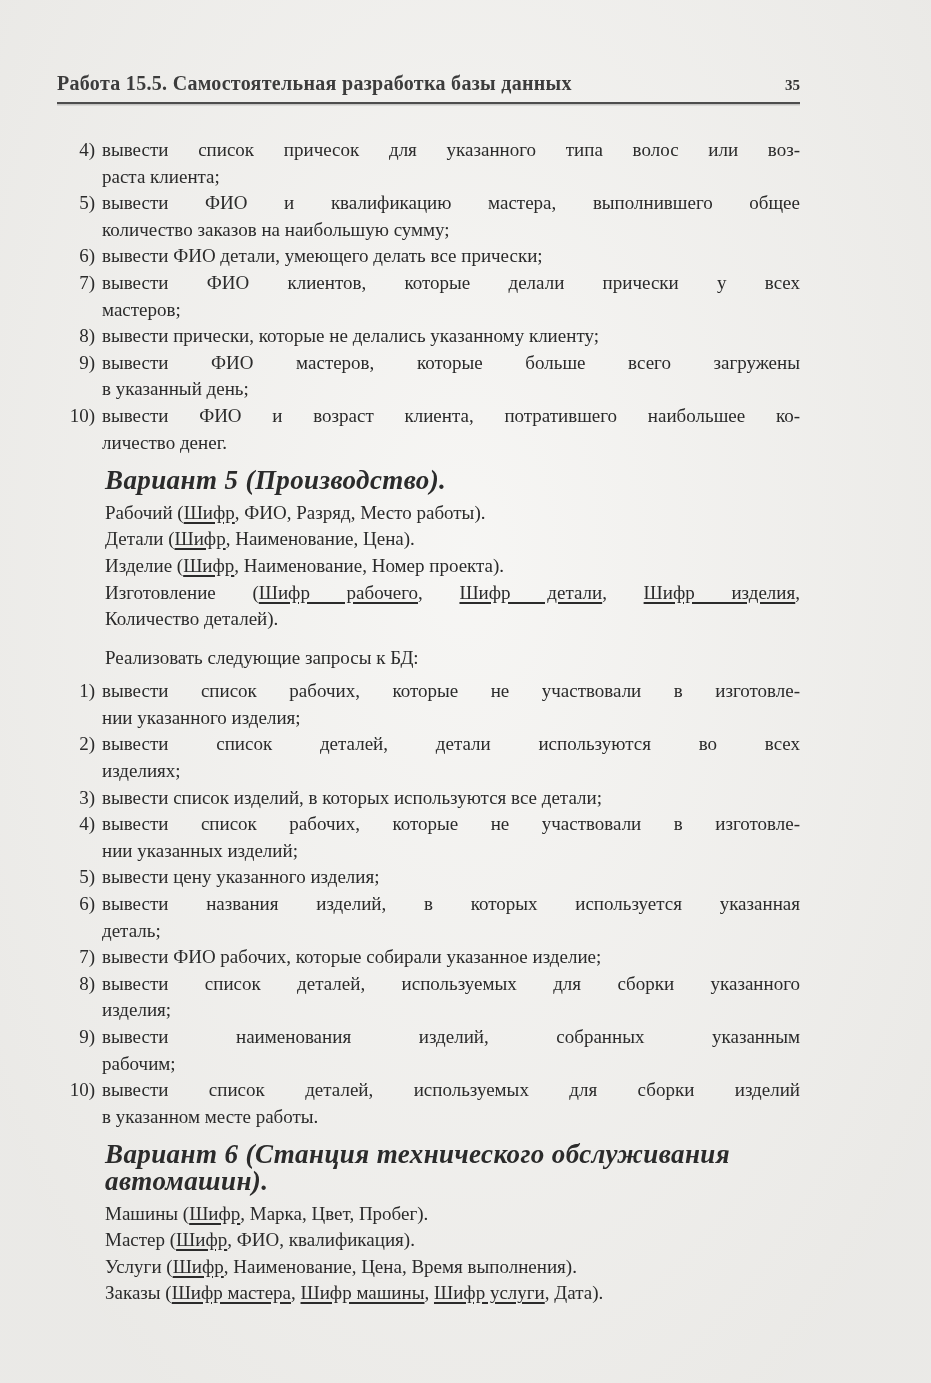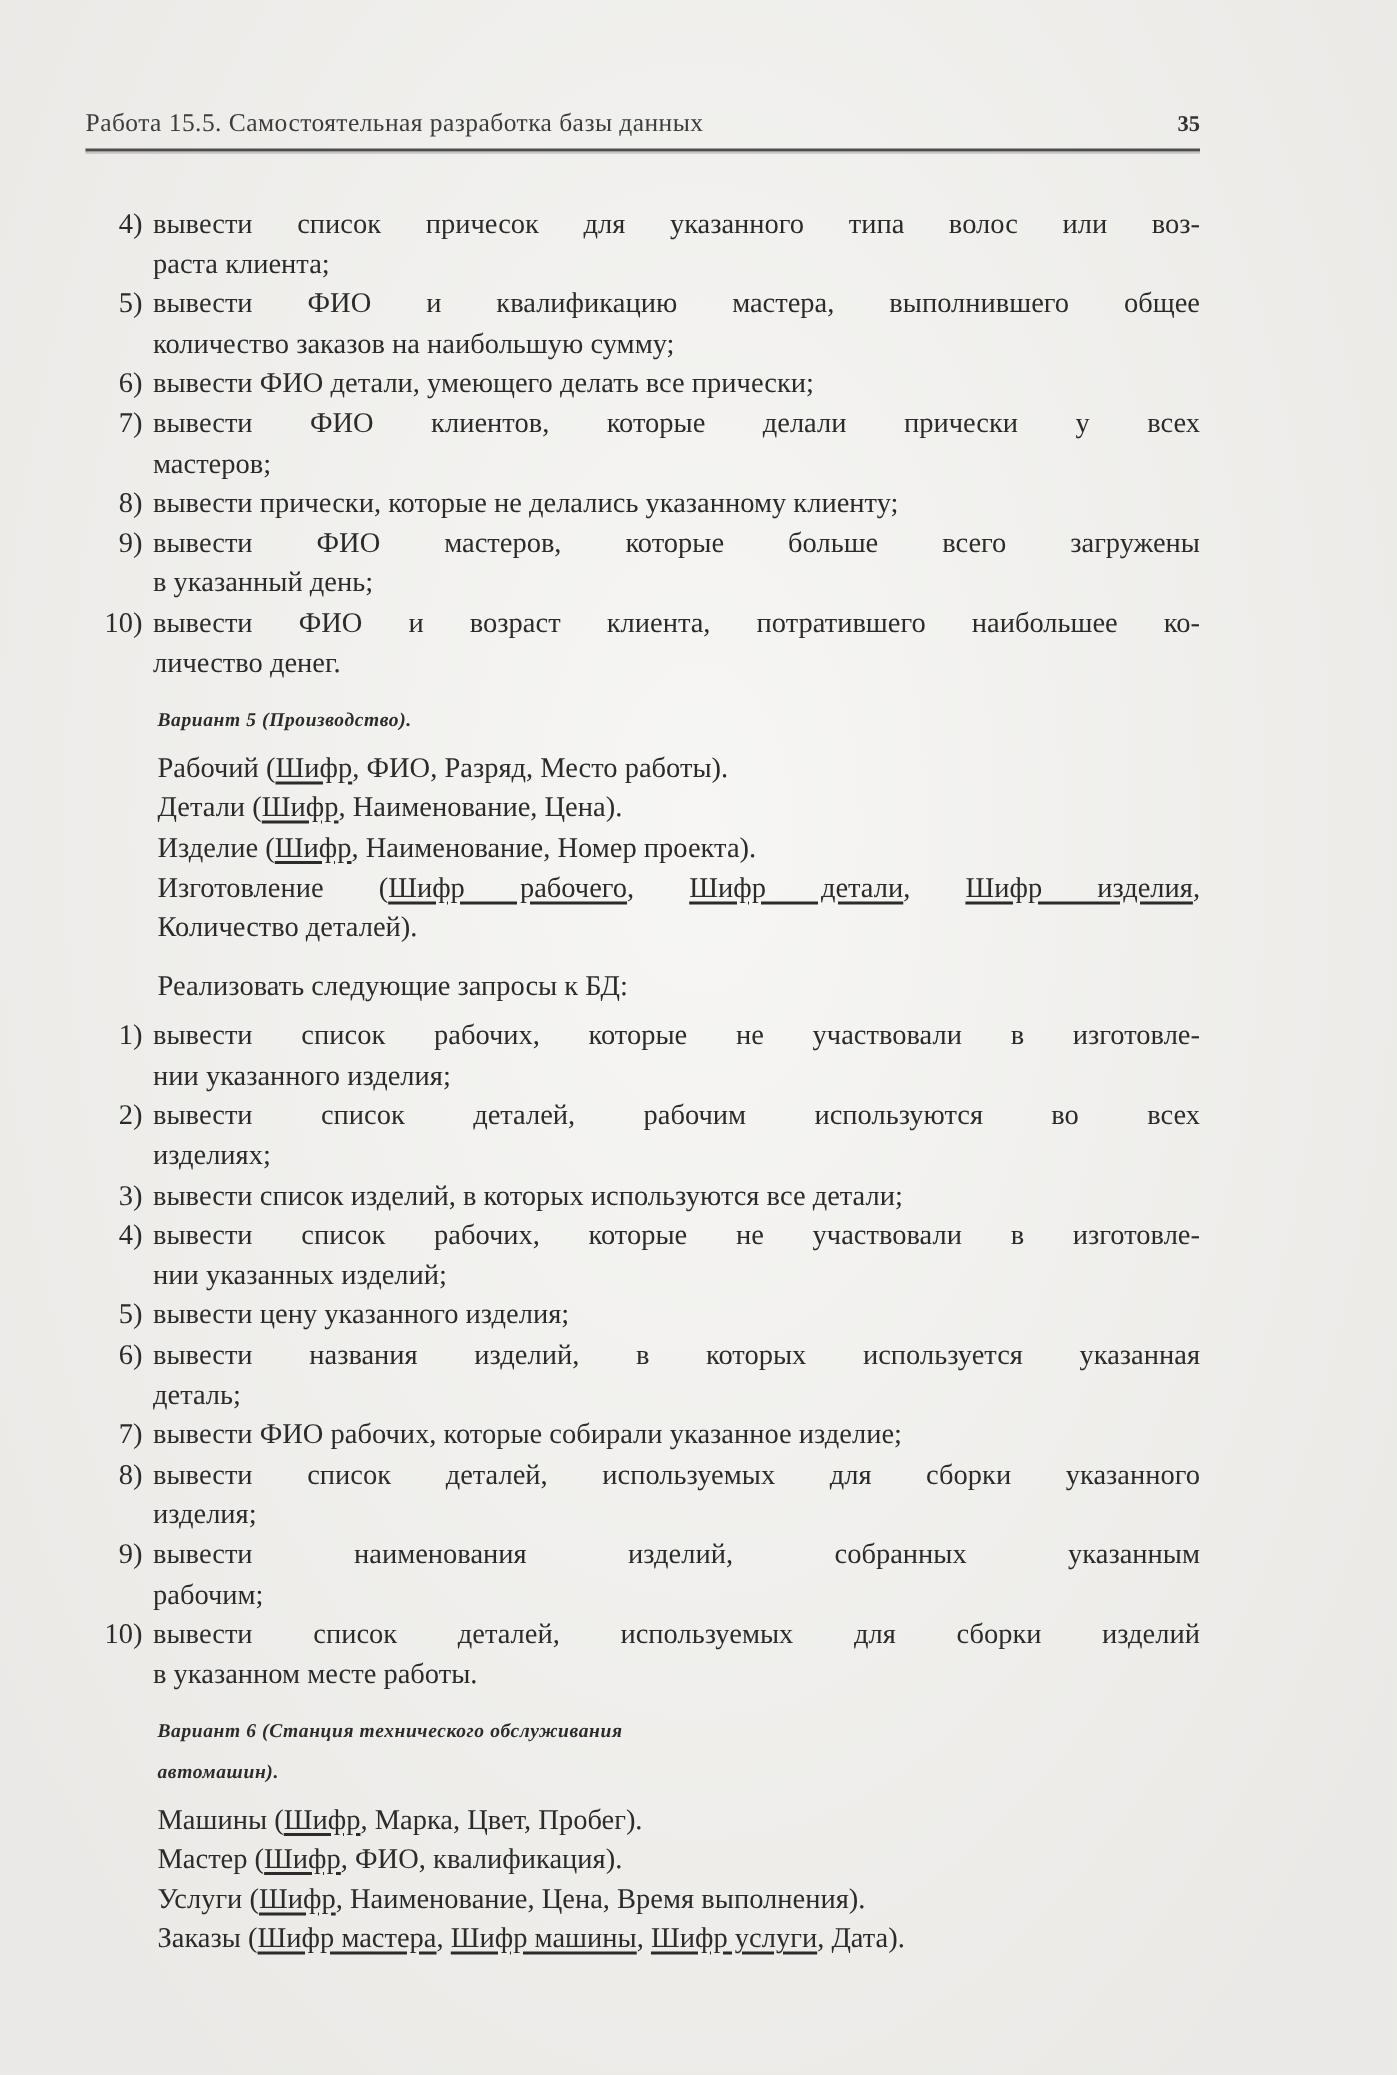--- a/index.html
+++ b/index.html
@@ -25,23 +25,24 @@
     position:absolute;
     left:57px;top:72px;
     width:743px;
   }
   .header-row{
     display:flex;
     justify-content:space-between;
     align-items:baseline;
   }
   .running-title{
-    font-size:17px;
+    font-size:20px;
     letter-spacing:.3px;
     color:#3c3c3c;
+    font-weight:bold;
   }
   .page-number{
     font-size:15px;
     font-weight:bold;
     color:#333;
   }
   .header-rule{
     margin-top:7px;
     height:0;
     border-top:2.5px solid var(--rule);
@@ -77,21 +78,21 @@
     text-align:right;
     white-space:nowrap;
   }
   .list-item .txt{flex:1 1 auto;min-width:0;}
   
   .block{margin-left:48px;}
   .block.heading{margin-top:11px;margin-bottom:6px;}
   .block.heading .line{
     font-weight:bold;
     font-style:italic;
-    font-size:13px;
+    font-size:27px;
     text-align:left;
     text-align-last:left;
     letter-spacing:.4px;
   }
   .block.lead{margin-top:12px;margin-bottom:7px;}
   .block.relation{margin-top:0;}
 </style>
 </head>
 <body>
 
@@ -177,21 +178,21 @@
         <div class="list-item">
           <div class="num">1)</div>
           <div class="txt">
             <div class="line"><span>вывести список рабочих, которые не участвовали в изготовле-</span></div>
             <div class="line last"><span>нии указанного изделия;</span></div>
           </div>
         </div>
         <div class="list-item">
           <div class="num">2)</div>
           <div class="txt">
-            <div class="line"><span>вывести список деталей, рабочим используются во всех</span></div>
+            <div class="line"><span>вывести список деталей, детали используются во всех</span></div>
             <div class="line last"><span>изделиях;</span></div>
           </div>
         </div>
         <div class="list-item">
           <div class="num">3)</div>
           <div class="txt">
             <div class="line last"><span>вывести список изделий, в которых используются все детали;</span></div>
           </div>
         </div>
         <div class="list-item">

